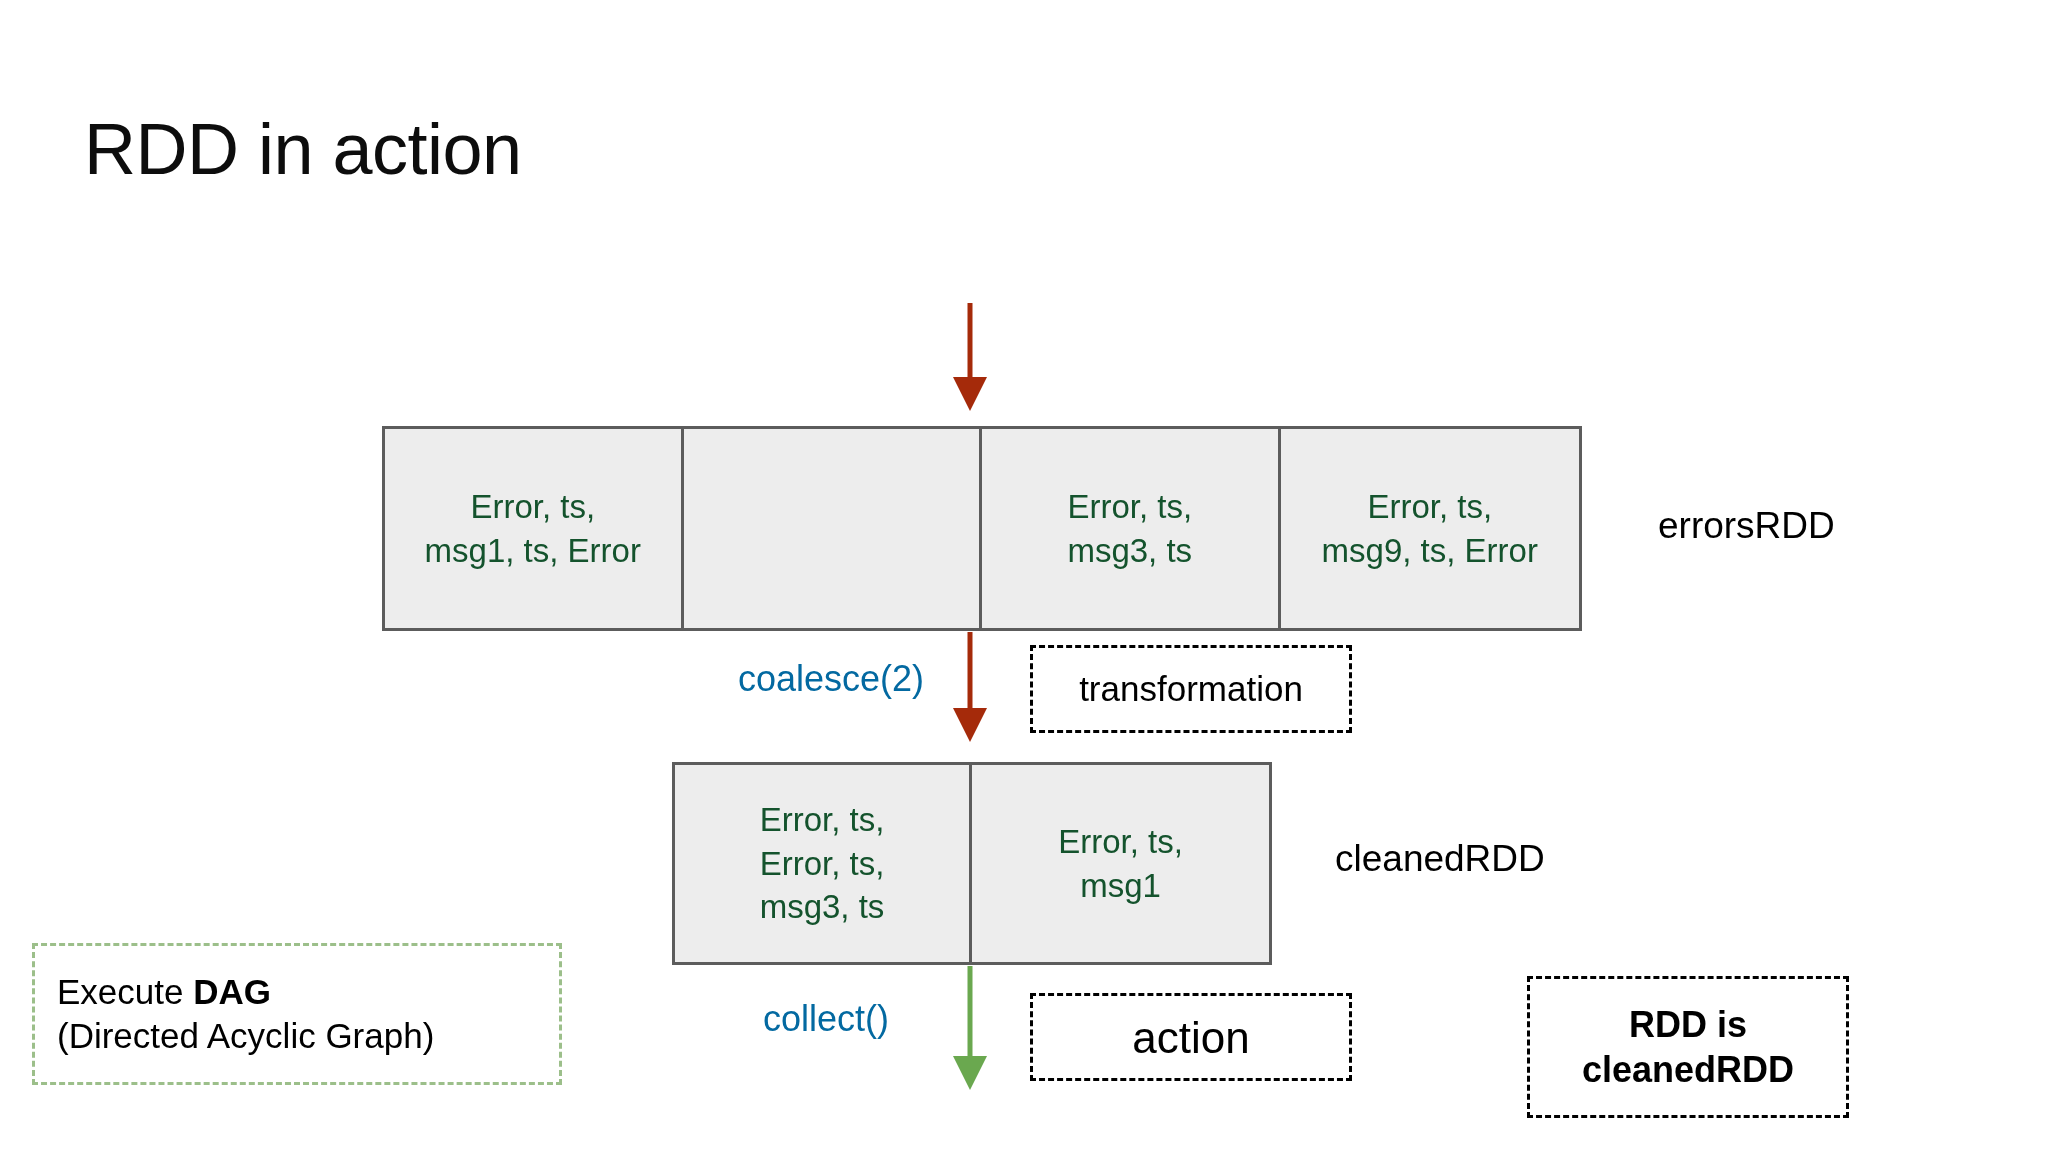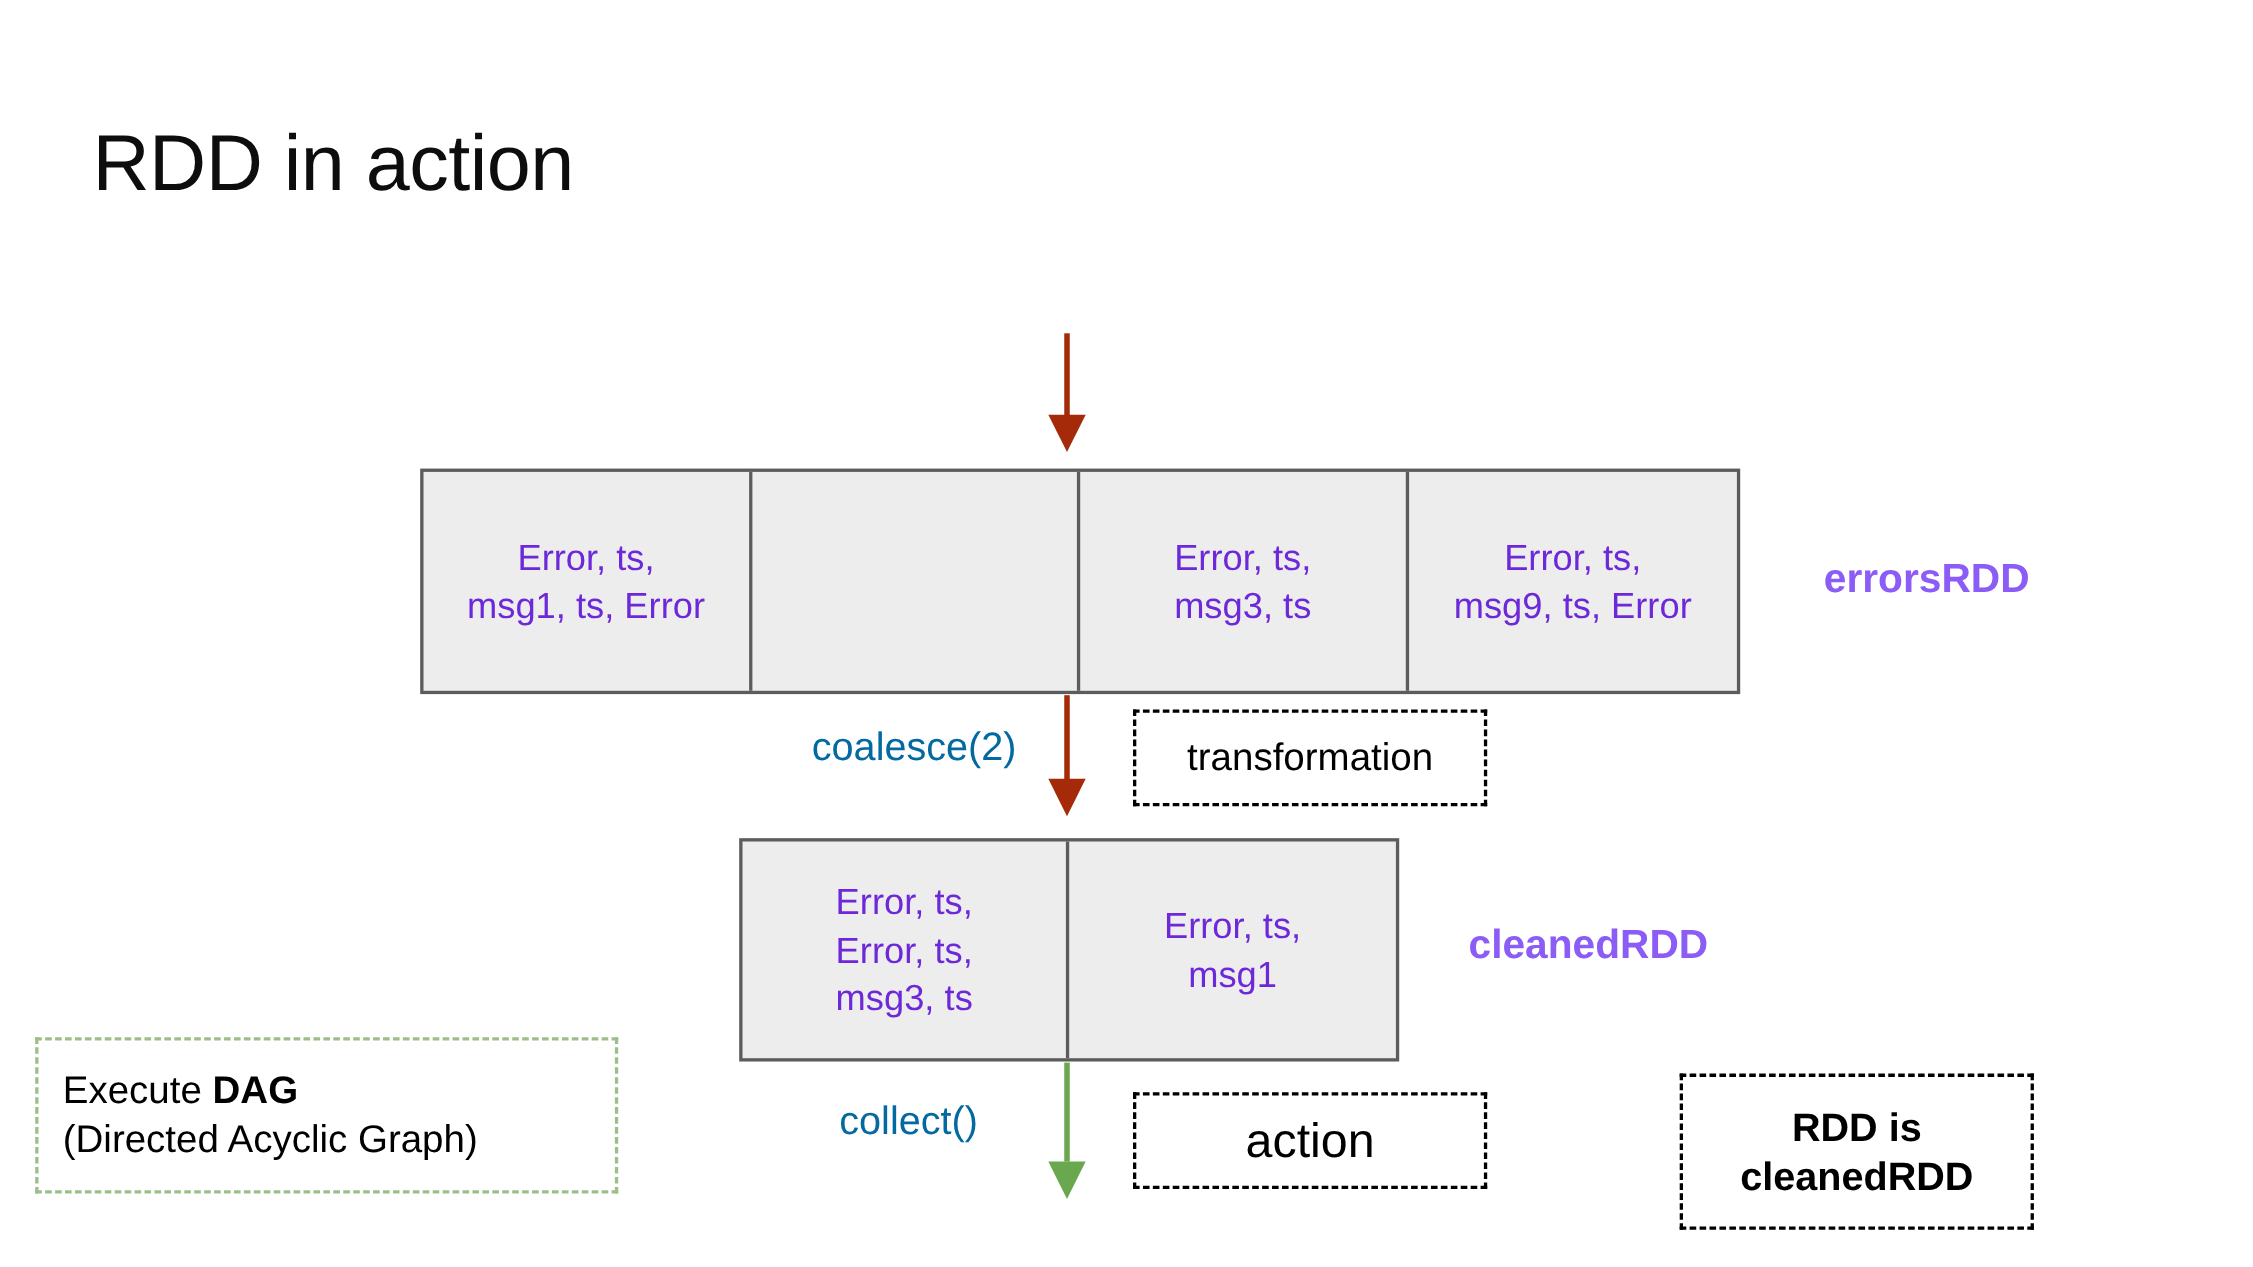--- a/index.html
+++ b/index.html
@@ -39,21 +39,21 @@
     background: #ededed;
   }
   .rdd-cell {
     box-sizing: border-box;
     display: flex;
     align-items: center;
     justify-content: center;
     text-align: center;
     font-size: 33px;
     line-height: 1.33;
-    color: #6d28d9;
+    color: #14532d;
     padding: 4px 8px;
     border-right: 3px solid #5c5c5c;
   }
   .rdd-cell:last-child { border-right: none; }
   .rdd-cell .cell-lines { width: 100%; }
 
   #errors-rdd-row {
     left: 382px;
     top: 426px;
     width: 1200px;
@@ -66,22 +66,22 @@
     top: 762px;
     width: 600px;
     height: 203px;
   }
   #cleaned-rdd-row .rdd-cell { width: 50%; }
 
   
   .rdd-name {
     position: absolute;
     font-size: 37px;
-    font-weight: 700;
-    color: #8b5cf6;
+    font-weight: 400;
+    color: #000000;
     white-space: nowrap;
   }
   #errors-rdd-label { left: 1658px; top: 505px; }
   #cleaned-rdd-label { left: 1335px; top: 838px; }
 
   
   .arrow {
     position: absolute;
     width: 34px;
   }

